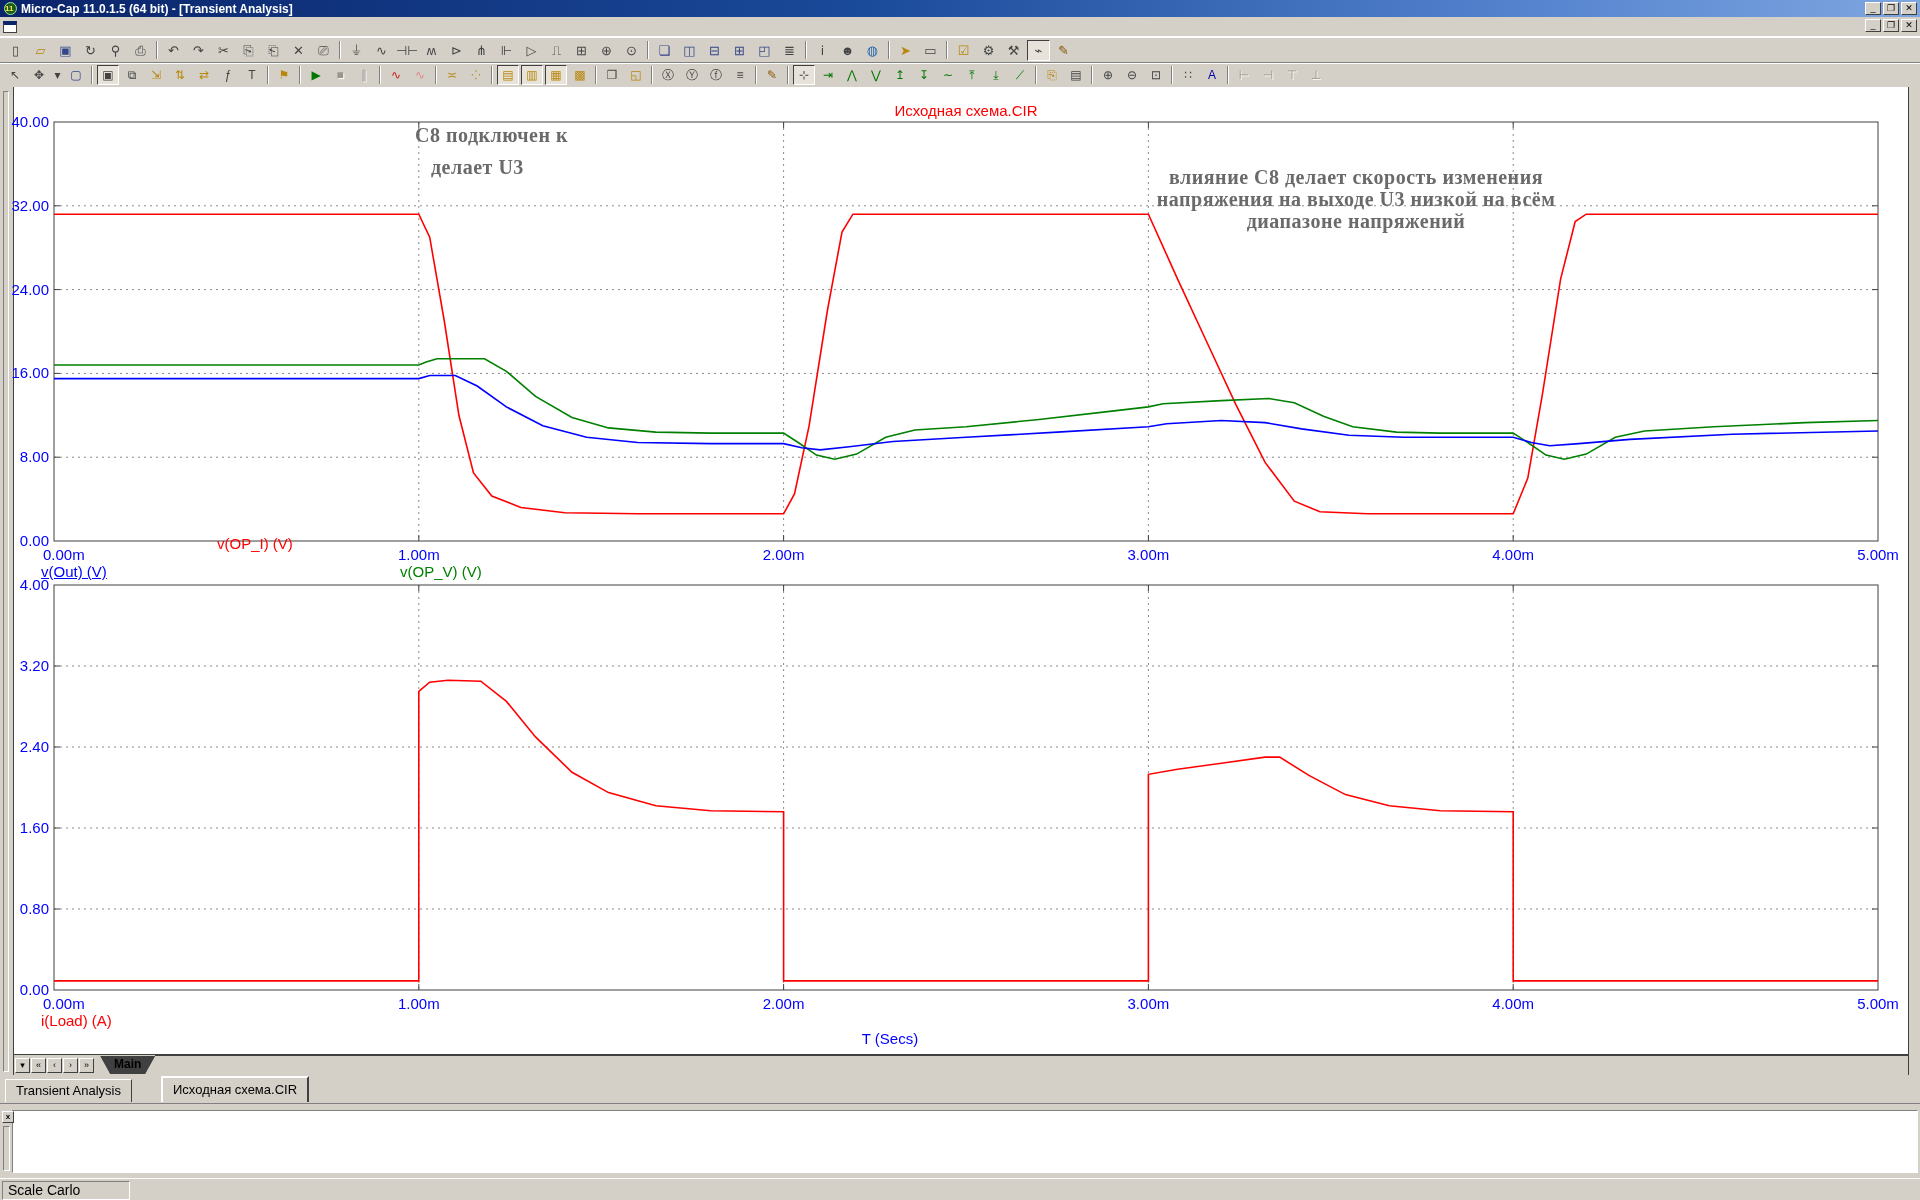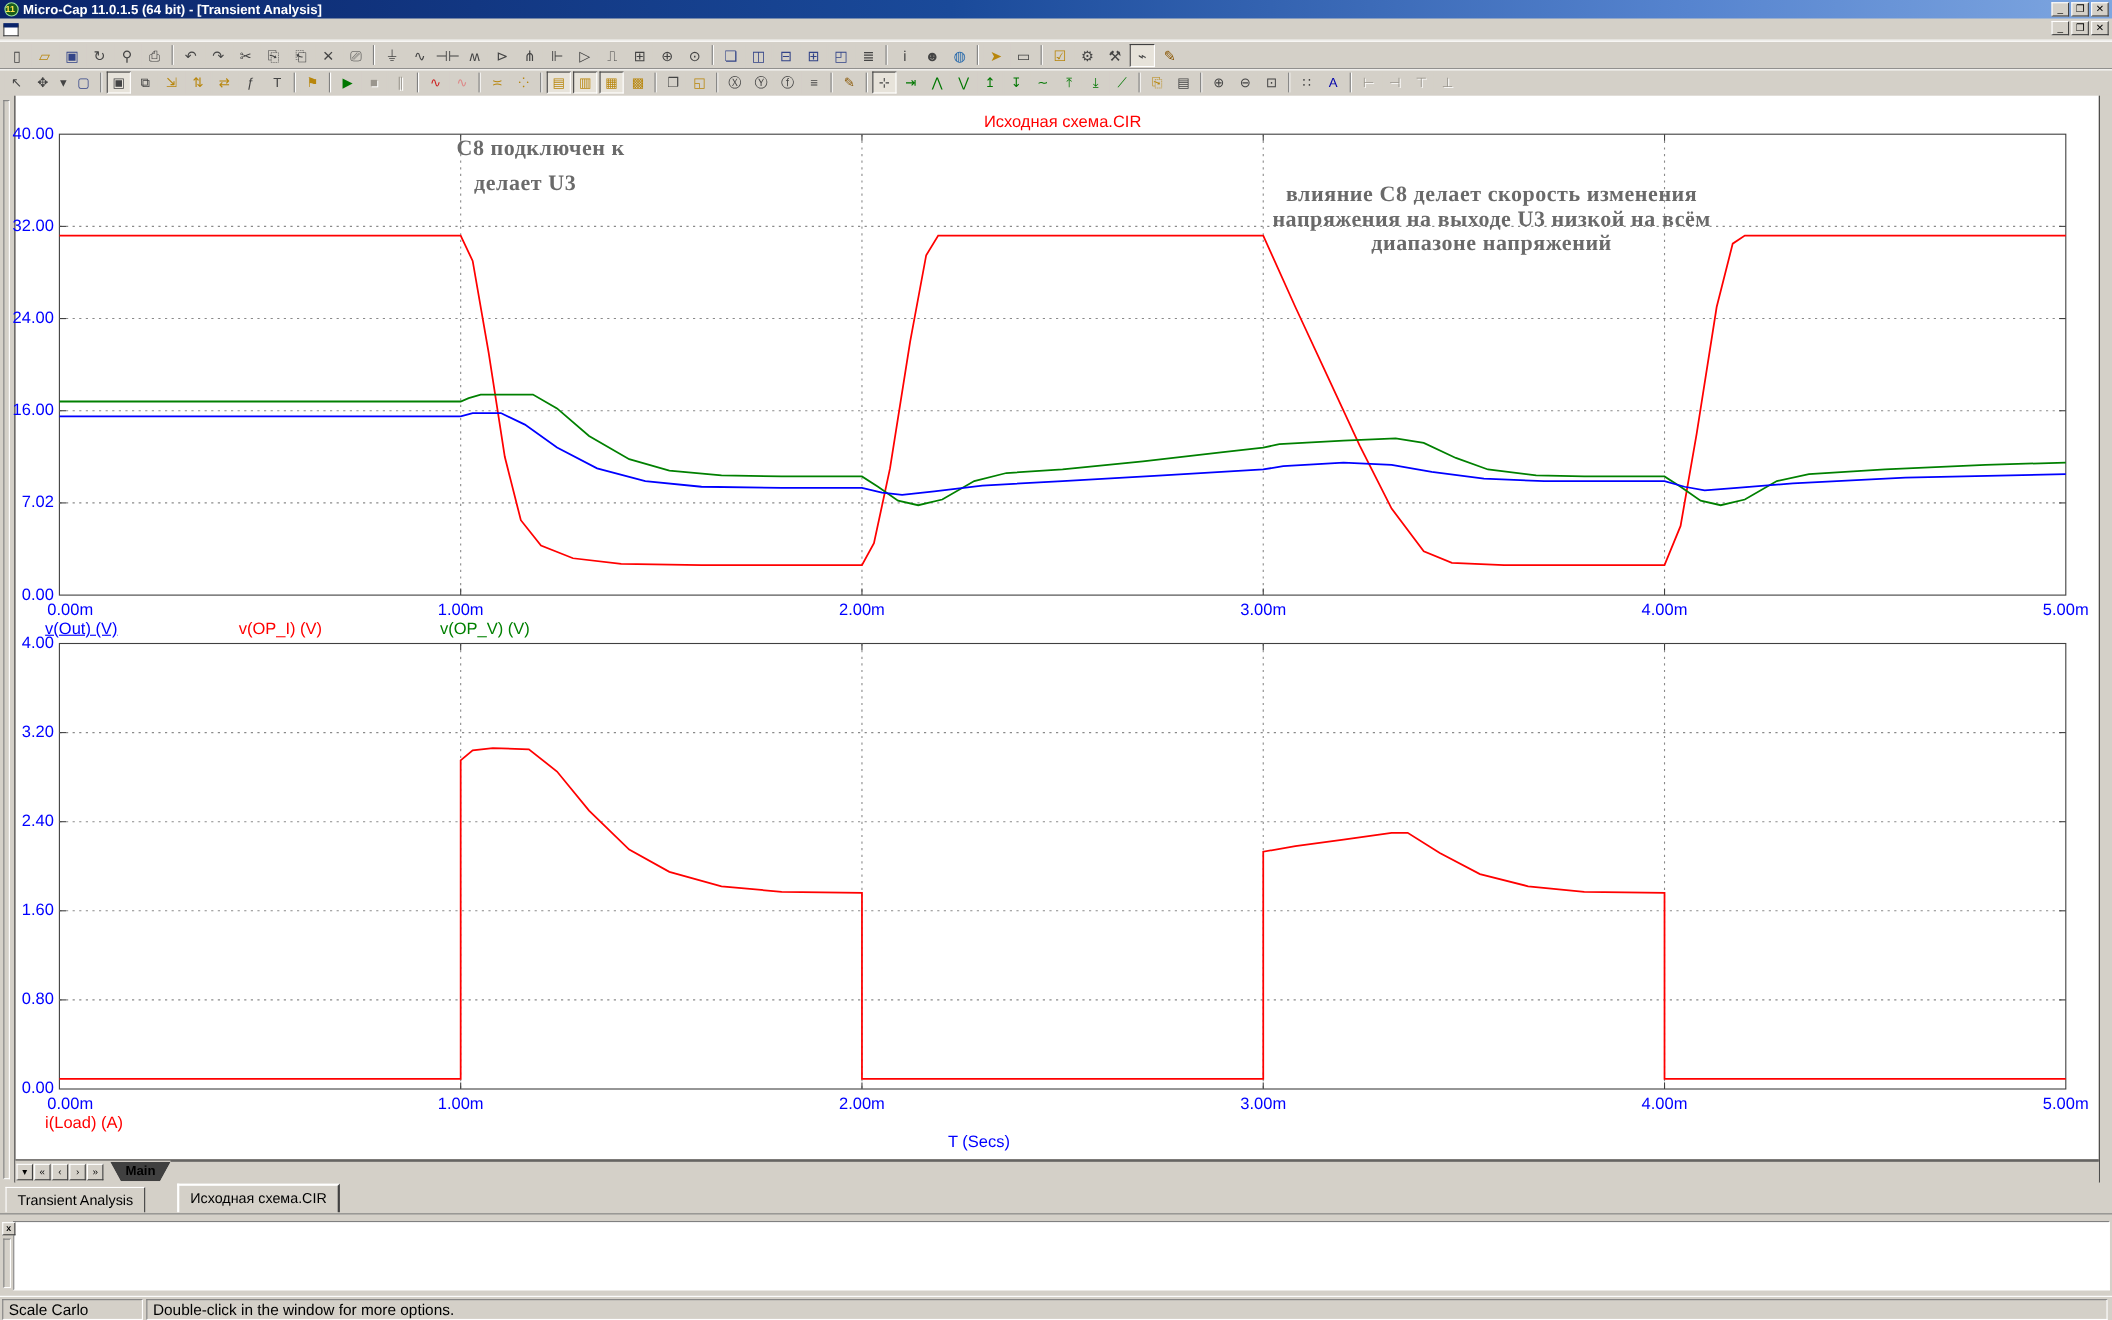--- a/index.html
+++ b/index.html
@@ -324,30 +324,30 @@
     <line x1="54" y1="909" x2="60" y2="909" stroke="#404040" stroke-width="1"></line>
     <line x1="1872" y1="909" x2="1878" y2="909" stroke="#404040" stroke-width="1"></line>
     <polyline points="54.0,980.9 418.8,980.9 418.8,691.3 429.7,682.2 448.0,680.2 480.8,681.2 506.4,701.4 535.5,736.9 572.0,772.3 608.5,792.6 655.9,805.7 710.6,810.8 783.6,811.8 783.6,980.9 1148.4,980.9 1148.4,774.3 1177.6,769.3 1221.4,763.2 1265.1,757.1 1279.7,757.1 1308.9,775.4 1345.4,794.6 1389.2,805.7 1440.2,810.8 1513.2,811.8 1513.2,980.9 1878.0,980.9" fill="none" stroke="#ff0000" stroke-width="1.6"></polyline>
   </svg>
 
 <div id="labels-layer">
     <div class="tick-label right" style="left: 0px; width: 49px; top: 113px;">40.00</div>
     <div class="tick-label right" style="left: 0px; width: 49px; top: 196.8px;">32.00</div>
     <div class="tick-label right" style="left: 0px; width: 49px; top: 280.6px;">24.00</div>
     <div class="tick-label right" style="left: 0px; width: 49px; top: 364.4px;">16.00</div>
-    <div class="tick-label right" style="left: 0px; width: 49px; top: 448.2px;">7.02</div>
+    <div class="tick-label right" style="left: 0px; width: 49px; top: 448.2px;">8.00</div>
     <div class="tick-label right" style="left: 0px; width: 49px; top: 532px;">0.00</div>
     <div class="tick-label" style="top: 546px; left: 43px;">0.00m</div>
     <div class="tick-label center" style="top: 546px; left: 383.8px; width: 70px;">1.00m</div>
     <div class="tick-label center" style="top: 546px; left: 748.6px; width: 70px;">2.00m</div>
     <div class="tick-label center" style="top: 546px; left: 1113.4px; width: 70px;">3.00m</div>
     <div class="tick-label center" style="top: 546px; left: 1478.2px; width: 70px;">4.00m</div>
     <div class="tick-label center" style="top: 546px; left: 1843px; width: 70px;">5.00m</div>
     <div class="legend-item selected" style="left: 41px; top: 563px; color: rgb(0, 0, 255);">v(Out) (V)</div>
-    <div class="legend-item" style="left: 217px; top: 563px; color: rgb(255, 0, 0);">v(OP_I) (V)</div>
+    <div class="legend-item" style="left: 217px; top: 535px; color: rgb(255, 0, 0);">v(OP_I) (V)</div>
     <div class="legend-item" style="left: 400px; top: 563px; color: rgb(0, 128, 0);">v(OP_V) (V)</div>
     <div class="tick-label right" style="left: 0px; width: 49px; top: 576px;">4.00</div>
     <div class="tick-label right" style="left: 0px; width: 49px; top: 657px;">3.20</div>
     <div class="tick-label right" style="left: 0px; width: 49px; top: 738px;">2.40</div>
     <div class="tick-label right" style="left: 0px; width: 49px; top: 819px;">1.60</div>
     <div class="tick-label right" style="left: 0px; width: 49px; top: 900px;">0.80</div>
     <div class="tick-label right" style="left: 0px; width: 49px; top: 981px;">0.00</div>
     <div class="tick-label" style="top: 995px; left: 43px;">0.00m</div>
     <div class="tick-label center" style="top: 995px; left: 383.8px; width: 70px;">1.00m</div>
     <div class="tick-label center" style="top: 995px; left: 748.6px; width: 70px;">2.00m</div>
@@ -383,14 +383,13 @@
     <div class="mditab active" style="left: 161px;">Исходная схема.CIR</div>
   </div>
 
 <div class="msg-outer"></div>
 <div class="msg-panel"></div>
 <div class="msg-close">x</div>
 <div class="msg-scroll"></div>
 
 <div class="statusbar">
   <div class="status-cell" style="left:2px; width:128px;">Scale Carlo</div>
-  <div class="status-cell" style="left:133px; width:1783px;">Double-click in the window for more options.</div>
 </div>
 
 </body></html>

